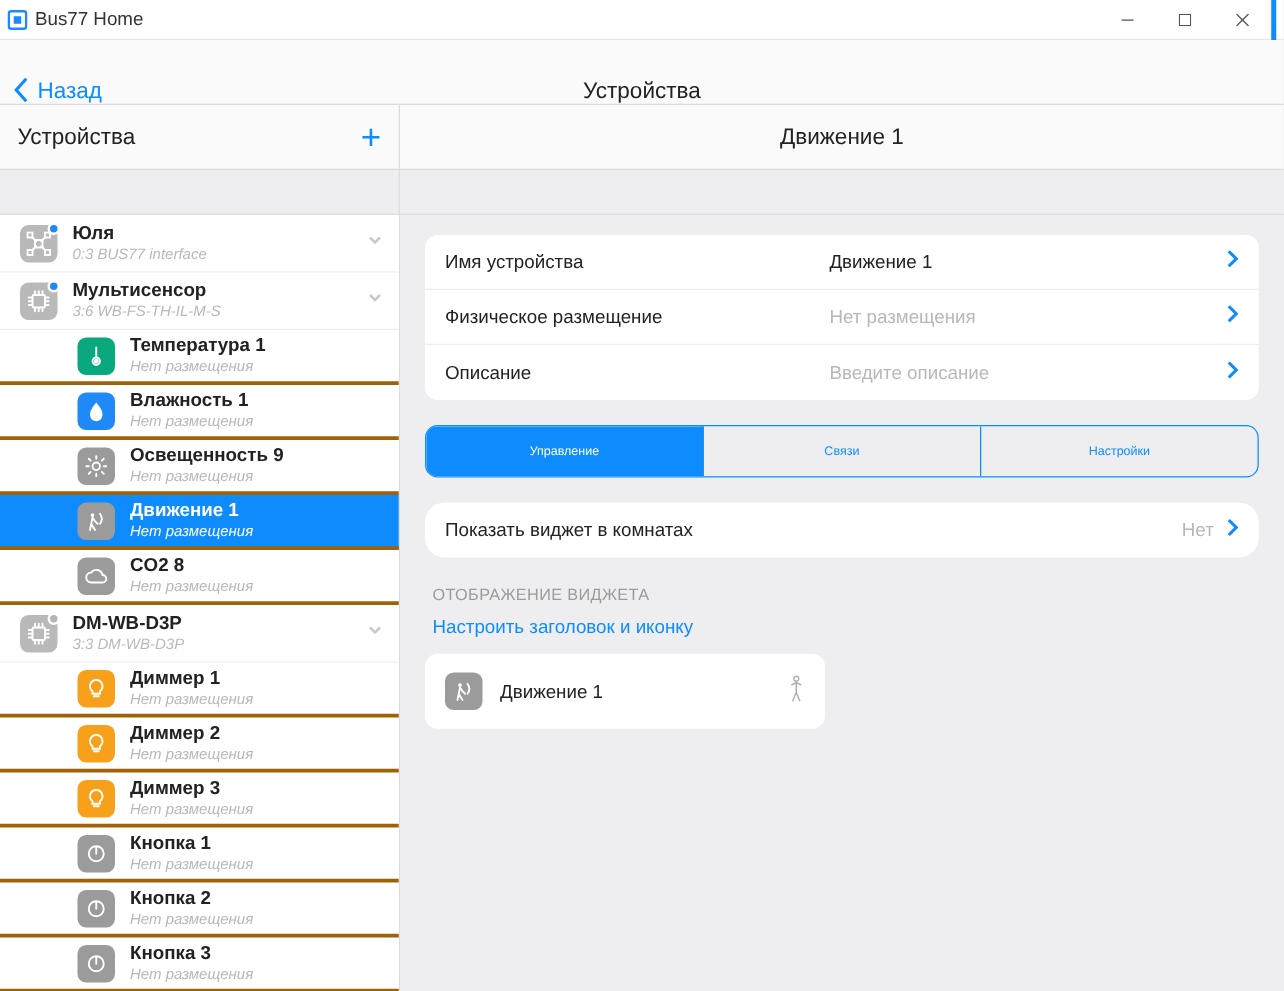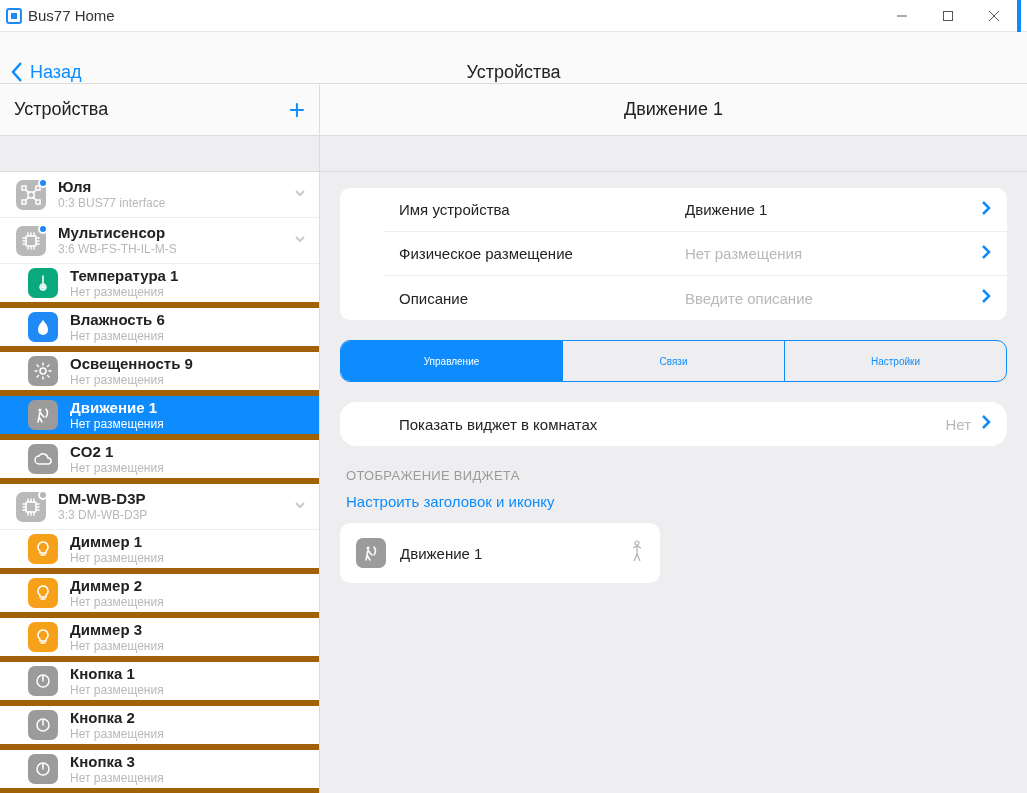--- a/index.html
+++ b/index.html
@@ -24,35 +24,35 @@
   .detail-head { flex-grow: 1; display: flex; align-items: center; justify-content: center; font-size: 18px; color: #222; }
 
   .spacer-row { height: 36px; background: #eeeef0; border-bottom: 1px solid #dcdcdc; display: flex; }
   .spacer-row .sb-part { width: 320px; border-right: 1px solid #dcdcdc; }
 
   .content { display: flex; height: calc(793px - 32px - 52px - 52px - 36px); }
   .sidebar { width: 320px; border-right: 1px solid #dcdcdc; background: #fff; overflow-y: auto; }
   .detail { flex-grow: 1; background: #eeeef0; padding: 0 20px; overflow-y: auto; }
 
   .sb-group { display: flex; align-items: center; height: 46px; padding: 0 12px 0 16px; border-bottom: 1px solid #eee; cursor: pointer; }
-  .sb-item { display: flex; align-items: center; height: 44px; padding: 0 12px 0 28px; border-bottom: 6px solid #a16207; cursor: pointer; }
+  .sb-item { display: flex; align-items: center; height: 44px; padding: 0 12px 0 62px; border-bottom: 3px solid #a16207; cursor: pointer; }
   .sb-item.selected { background: #0e8cfd; }
   .sb-item.selected .sb-name, .sb-item.selected .sb-sub { color: #fff; }
   .sb-icon-wrap { position: relative; width: 30px; height: 30px; border-radius: 7px; display: flex; align-items: center; justify-content: center; margin-right: 12px; flex-shrink: 0; }
   .sb-text { display: flex; flex-direction: column; flex-grow: 1; line-height: 1.2; min-width: 0; }
   .sb-name { font-size: 15px; color: #222; font-weight: bold; }
-  .sb-sub { font-size: 12px; color: #b8b8b8; }
+  .sb-sub { font-size: 12px; color: #b8b8b8; font-style: italic; }
   .sb-chevron { color: #c9c9c9; }
   .sb-chevron svg { width: 14px; height: 14px; stroke: #c9c9c9; stroke-width: 2; fill: none; }
   .dot { position: absolute; top: -2px; right: -2px; width: 10px; height: 10px; border-radius: 50%; border: 2px solid #fff; }
   .dot.blue { background: #1f8af7; }
   .dot.gray { background: #b5b5b5; }
 
   .card { background: #fff; border-radius: 10px; margin-top: 16px; overflow: hidden; }
-  .row { display: flex; align-items: center; height: 44px; padding: 0 16px; border-bottom: 1px solid #eee; cursor: pointer; margin-left: 43px; }
+  .row { display: flex; align-items: center; height: 44px; padding: 0 16px; border-bottom: 1px solid #eee; cursor: pointer; }
   .row:last-child { border-bottom: none; }
   .row-label { flex: 1; font-size: 15px; color: #222; }
   .row-value { font-size: 15px; color: #222; flex: 1; }
   .row-value.placeholder { color: #b8b8b8; }
   .row-chevron svg { width: 10px; height: 16px; stroke: #0e8cfd; stroke-width: 2.5; fill: none; margin-left: 10px; }
 
   .seg { display: flex; margin-top: 20px; border-radius: 10px; overflow: hidden; border: 1px solid #0e8cfd; height: 42px; }
   .seg-item { flex: 1; display: flex; align-items: center; justify-content: center; font-size: 10px; color: #0e8cfd; cursor: pointer; border-right: 1px solid #0e8cfd; }
   .seg-item:last-child { border-right: none; }
   .seg-item.active { background: #0e8cfd; color: #fff; }
@@ -184,21 +184,21 @@
           <span class="sb-sub">Нет размещения</span>
         </div>
       </div>
       <div class="sb-item">
         <div class="sb-icon-wrap" style="background:#1f8af7">
           <svg width="18" height="18" viewBox="0 0 18 18">
             <path d="M9 2 C5 7 4 9 4 12 a5 5 0 0 0 10 0 C14 9 13 7 9 2 Z" fill="#fff" stroke="none"></path>
           </svg>
         </div>
         <div class="sb-text">
-          <span class="sb-name">Влажность 6</span>
+          <span class="sb-name">Влажность 1</span>
           <span class="sb-sub">Нет размещения</span>
         </div>
       </div>
       <div class="sb-item">
         <div class="sb-icon-wrap" style="background:#9b9b9b">
           <svg width="18" height="18" viewBox="0 0 18 18">
             <circle cx="9" cy="9" r="3" stroke="#fff" stroke-width="1.5" fill="none" stroke-linecap="round"></circle>
             <g stroke="#fff" stroke-width="1.5" fill="none" stroke-linecap="round">
               <line x1="9" y1="1" x2="9" y2="3"></line>
               <line x1="9" y1="15" x2="9" y2="17"></line>
@@ -229,21 +229,21 @@
           <span class="sb-sub">Нет размещения</span>
         </div>
       </div>
       <div class="sb-item">
         <div class="sb-icon-wrap" style="background:#9b9b9b">
           <svg width="20" height="18" viewBox="0 0 20 18">
             <path d="M6 14 a4 4 0 0 1 0-8 a5 5 0 0 1 9 2 a3 3 0 0 1 0 6 Z" stroke="#fff" stroke-width="1.5" fill="none" stroke-linecap="round"></path>
           </svg>
         </div>
         <div class="sb-text">
-          <span class="sb-name">CO2 1</span>
+          <span class="sb-name">CO2 8</span>
           <span class="sb-sub">Нет размещения</span>
         </div>
       </div>
       <div class="sb-group">
         <div class="sb-icon-wrap" style="background:#b9b9b9">
           <svg width="20" height="20" viewBox="0 0 20 20">
             <rect x="5" y="5" width="10" height="10" rx="1" stroke="#fff" stroke-width="1.5" fill="none" stroke-linecap="round"></rect>
             <line x1="7" y1="2" x2="7" y2="5" stroke="#fff" stroke-width="1.5" fill="none" stroke-linecap="round"></line>
             <line x1="10" y1="2" x2="10" y2="5" stroke="#fff" stroke-width="1.5" fill="none" stroke-linecap="round"></line>
             <line x1="13" y1="2" x2="13" y2="5" stroke="#fff" stroke-width="1.5" fill="none" stroke-linecap="round"></line>

